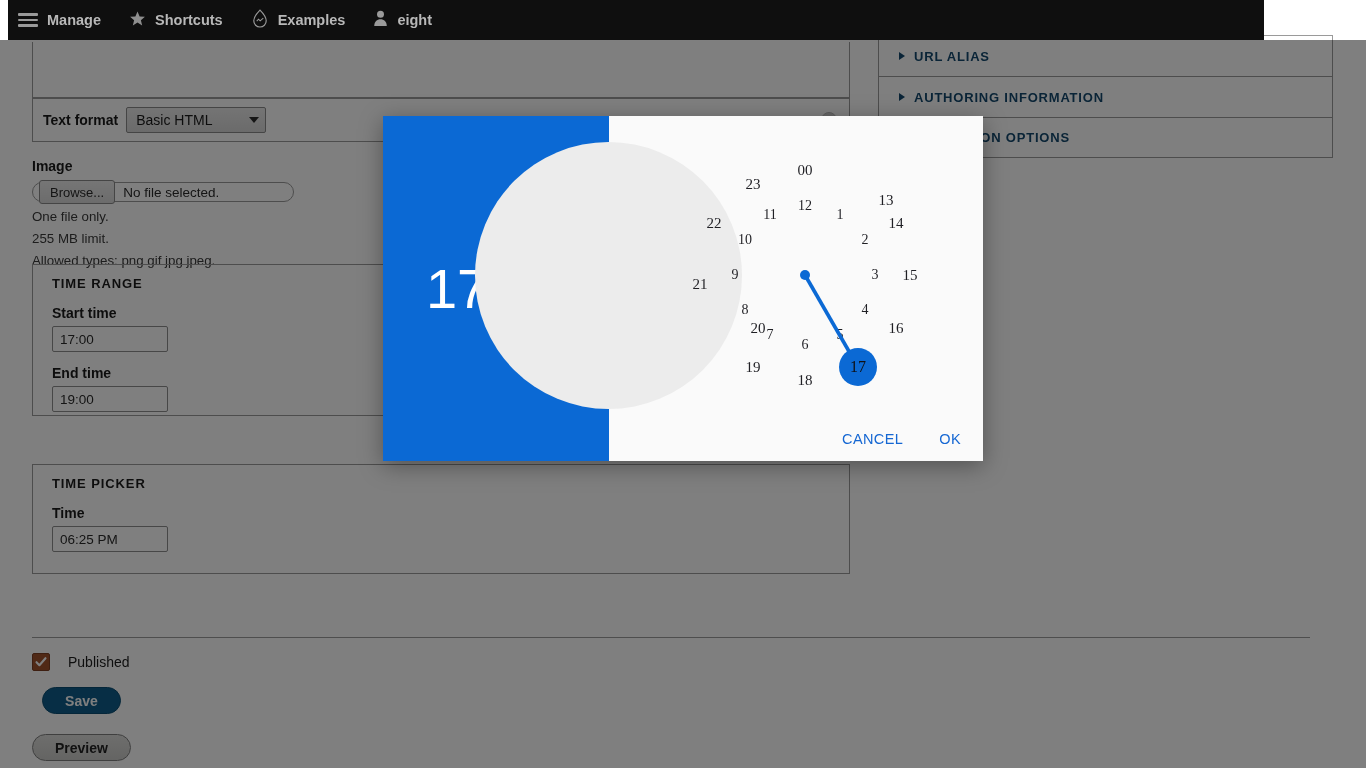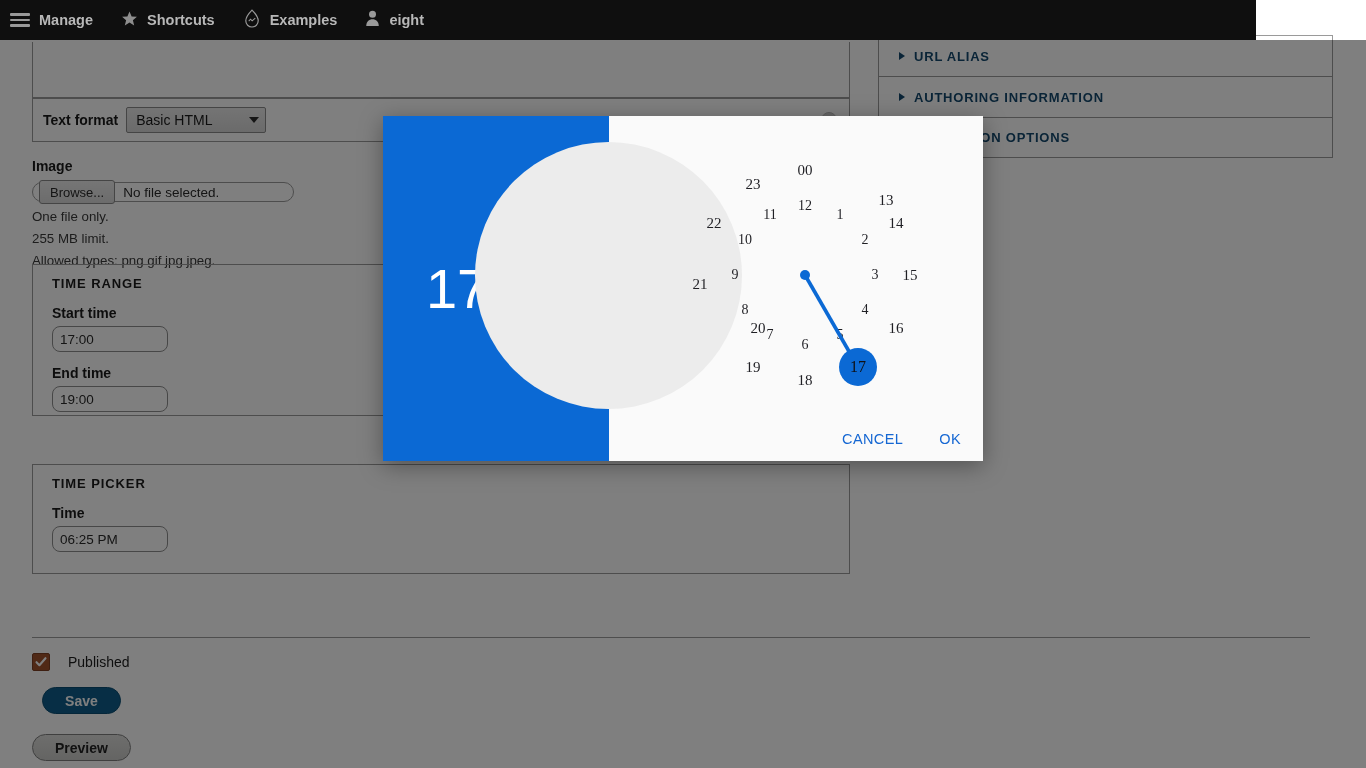--- a/index.html
+++ b/index.html
@@ -10,21 +10,21 @@
     background:#ffffff;position:relative;
   }
 
   
   #page{position:absolute;inset:0;background:#ffffff;}
   #page-dim{position:absolute;left:0;top:40px;width:1366px;height:728px;background:rgba(0,0,0,0.5);z-index:40;pointer-events:none;}
   #page-body{position:absolute;left:0;top:40px;width:1366px;height:728px;background:#ffffff;}
 
   
   #toolbar{
-    position:absolute;left:0;top:0;width:1256px;height:40px;
+    position:absolute;left:8px;top:0;width:1256px;height:40px;
     background:#0f0f0f;color:#b8b8b8;z-index:60;
     display:flex;align-items:center;
   }
   .tb-item{display:flex;align-items:center;height:40px;padding:0 14px;gap:9px;
     font-size:14.5px;font-weight:bold;color:#b8b8b8;cursor:pointer;}
   .tb-item:first-child{padding-left:10px;}
   .hamburger{display:inline-block;width:20px;height:14px;position:relative;}
   .hamburger i{position:absolute;left:0;width:20px;height:2.6px;background:#9a9a9a;border-radius:1px;}
   .hamburger i:nth-child(1){top:0;}
   .hamburger i:nth-child(2){top:5.5px;}
@@ -76,21 +76,21 @@
     position:absolute;border:1px solid #9a9a9a;margin:0;padding:0;background:transparent;
     box-sizing:border-box;
   }
   .box-legend{
     position:absolute;left:19px;top:11px;font-size:13px;font-weight:bold;
     letter-spacing:.9px;color:#1d1d1d;
   }
   .box-inner{padding:40px 0 0 19px;}
   .sub-label{font-size:14px;font-weight:bold;color:#1a1a1a;display:block;margin-bottom:5px;}
   .text-input{
-    width:116px;height:26px;border:1px solid #8f8f8f;border-radius:8px;
+    width:116px;height:26px;border:1px solid #8f8f8f;border-radius:2px;
     background:transparent;font-size:13.5px;color:#2b2b2b;
     padding:0 7px;box-sizing:border-box;font-family:"Liberation Sans",sans-serif;
   }
   .gap{height:13px;}
 
   #divider{position:absolute;left:32px;top:597px;width:1278px;height:1px;background:#9c9c9c;}
 
   #published-row{position:absolute;left:32px;top:613px;display:flex;align-items:center;gap:18px;}
   .checkbox{
     width:16px;height:16px;background:#a0522d;border:1px solid #7d3f22;border-radius:2px;

